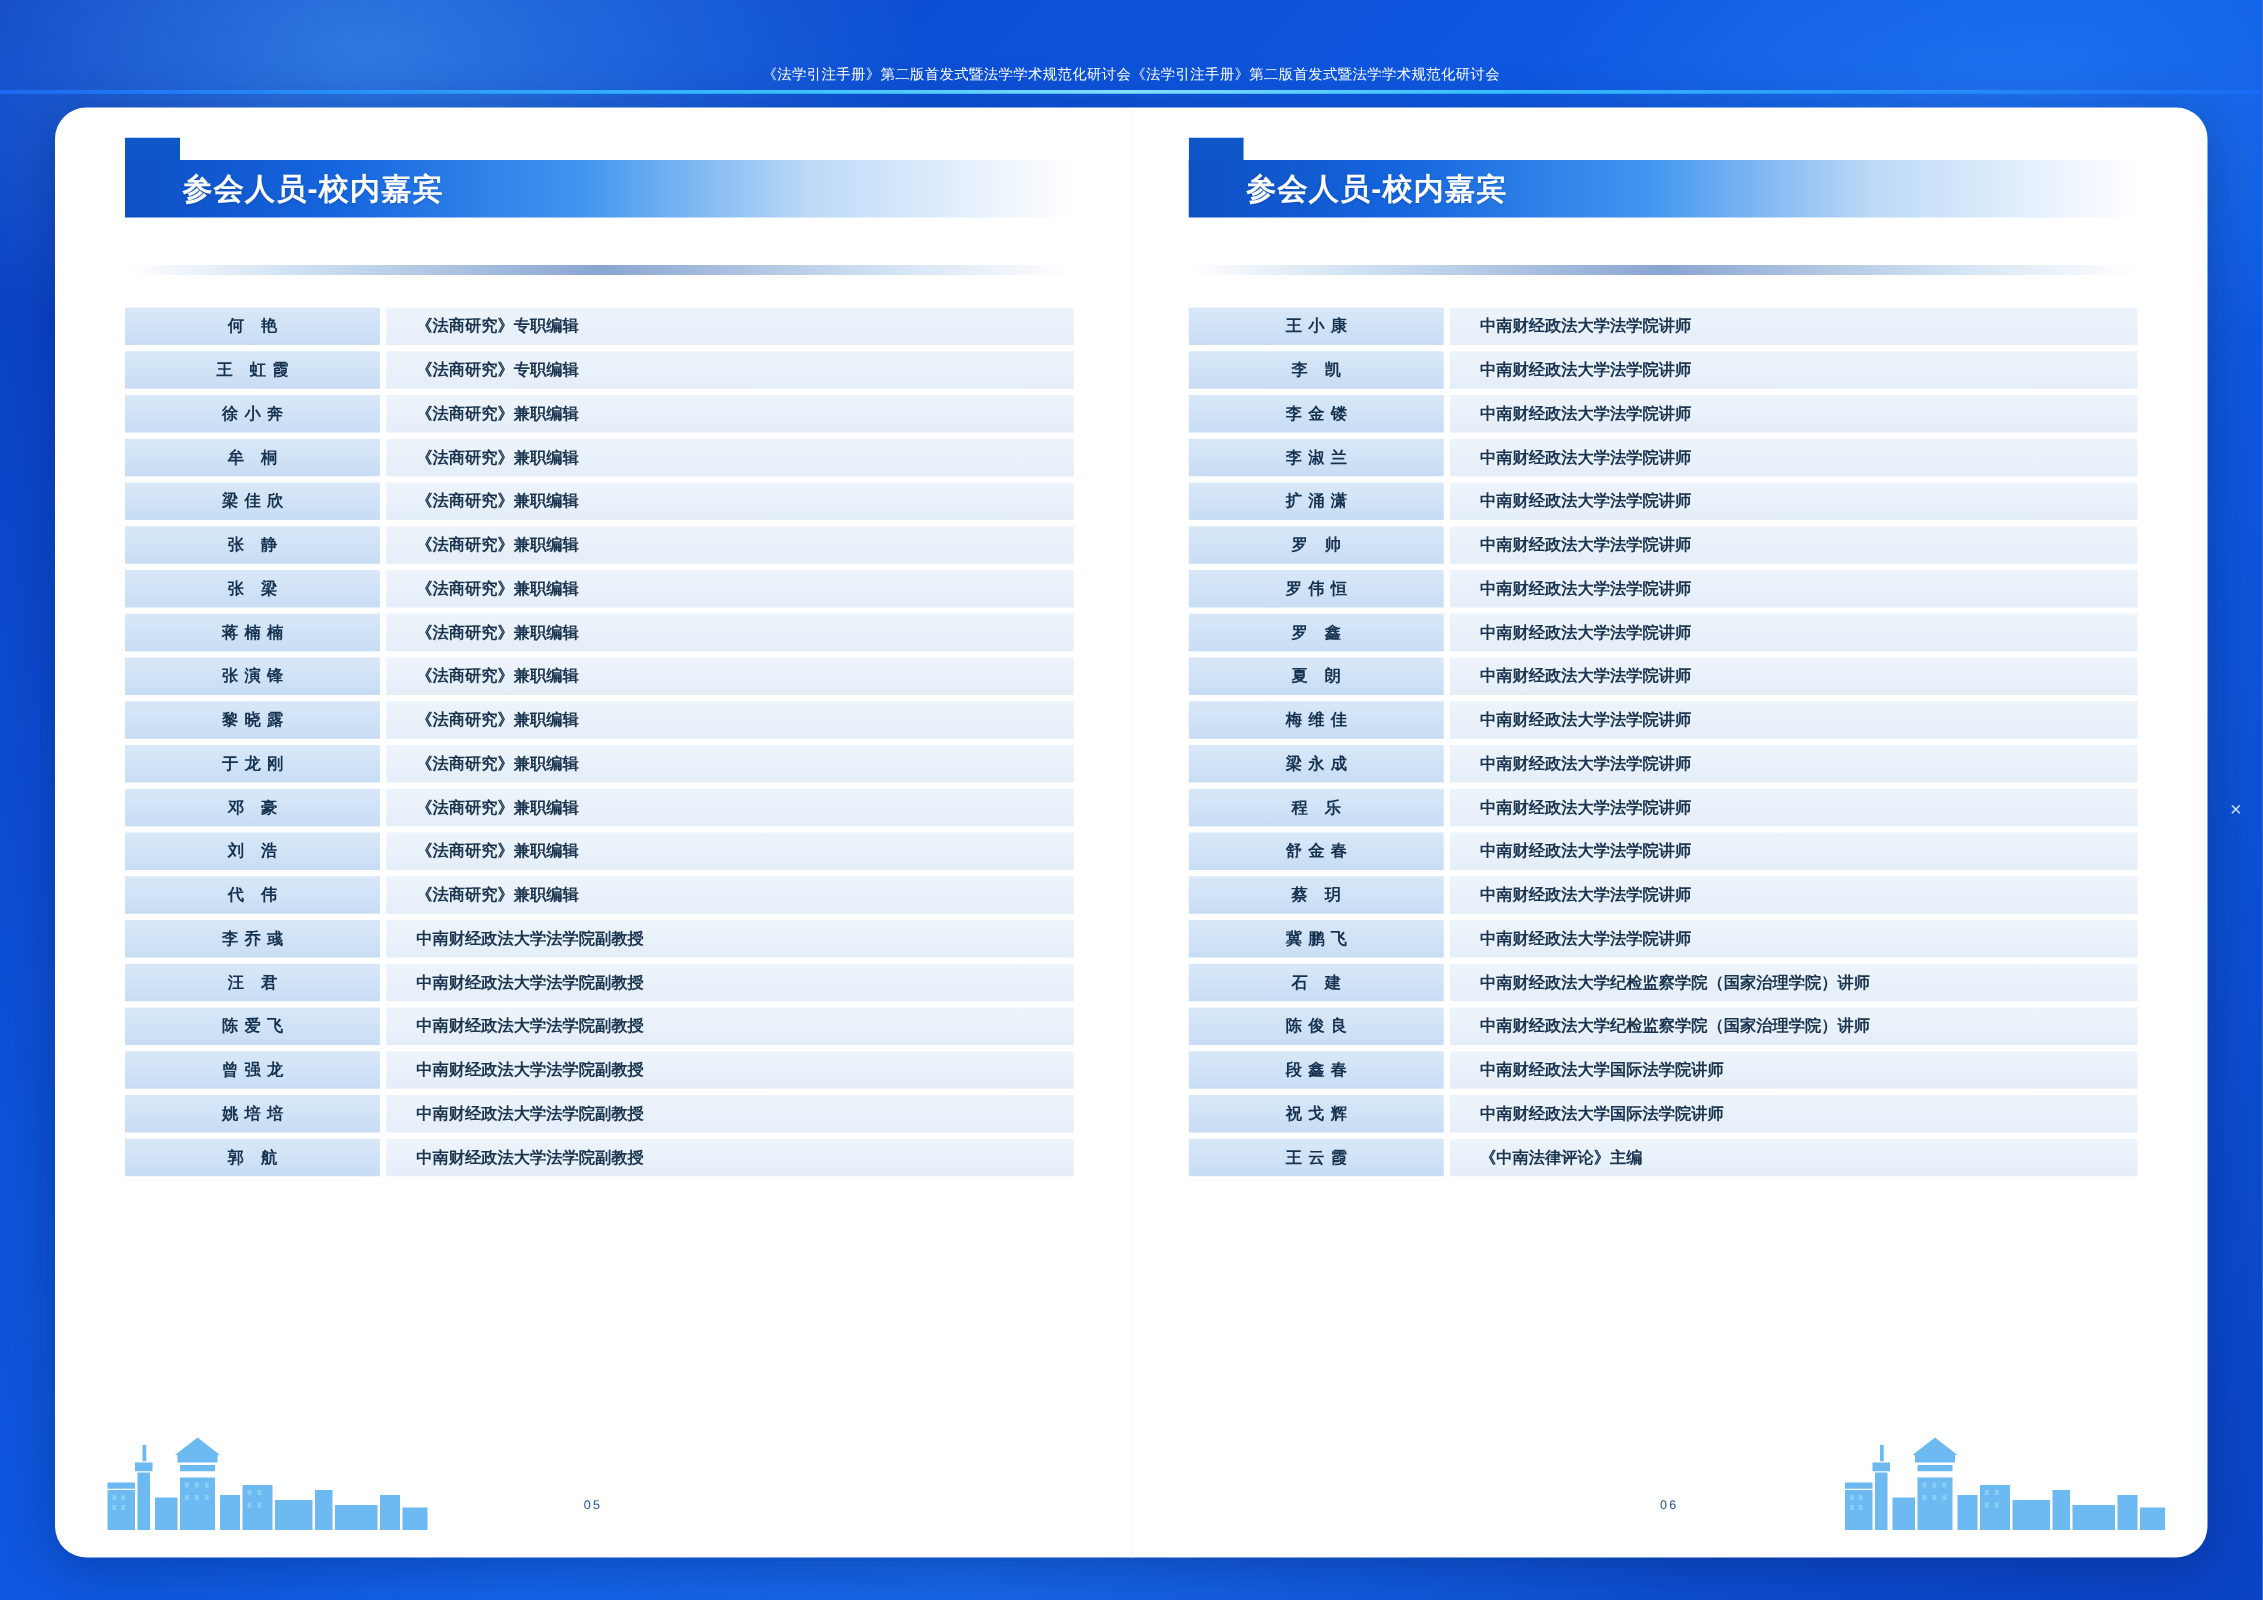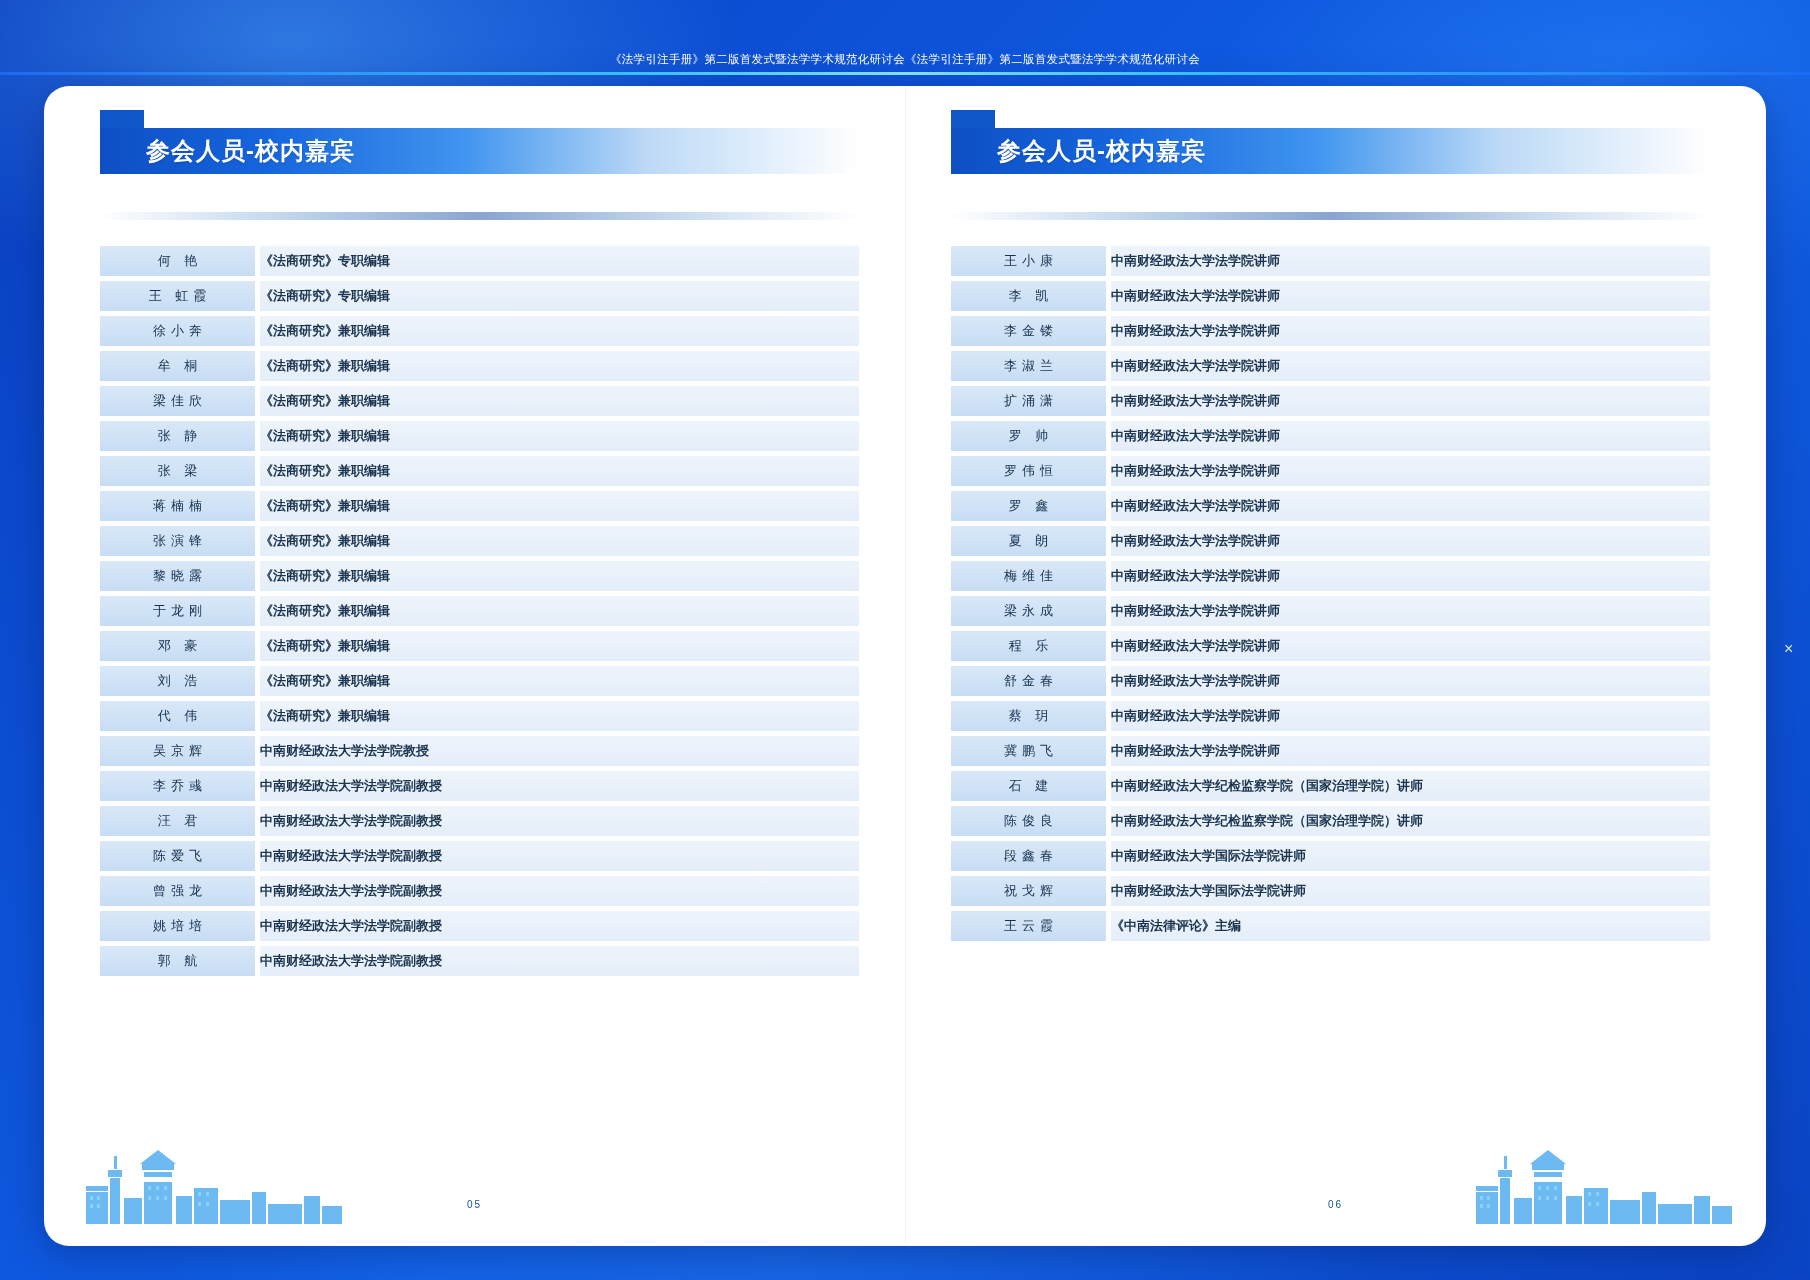--- a/index.html
+++ b/index.html
@@ -148,38 +148,39 @@
     display: flex;
     flex-direction: column;
     gap: 5px;
   }
   .row {
     display: flex;
     gap: 5px;
     height: 30px;
   }
   .cell-name {
-    width: 155px;
+    width: 204px;
     background: linear-gradient(180deg, #d9e8f8 0%, #c7ddf4 100%);
     color: #16324f;
     font-size: 13px;
     display: flex;
     align-items: center;
     justify-content: center;
     letter-spacing: 5px;
     text-indent: 5px;
-    font-weight: normal;
+    font-weight: bold;
   }
   .cell-title {
     flex: 1;
     background: linear-gradient(180deg, #eef4fb 0%, #e4eef9 100%);
     color: #1b3550;
     font-size: 13px;
     display: flex;
     align-items: center;
+    padding-left: 24px;
     font-weight: bold;
   }
 
   
   .pagenum {
     position: absolute;
     bottom: 36px;
     left: 0; right: 0;
     text-align: center;
     color: #1a4f9c;
@@ -284,24 +285,20 @@
             <div class="cell-name">邓 豪</div>
             <div class="cell-title">《法商研究》兼职编辑</div>
           </div>
         <div class="row">
             <div class="cell-name">刘 浩</div>
             <div class="cell-title">《法商研究》兼职编辑</div>
           </div>
         <div class="row">
             <div class="cell-name">代 伟</div>
             <div class="cell-title">《法商研究》兼职编辑</div>
-          </div>
-        <div class="row">
-            <div class="cell-name">吴京辉</div>
-            <div class="cell-title">中南财经政法大学法学院教授</div>
           </div>
         <div class="row">
             <div class="cell-name">李乔彧</div>
             <div class="cell-title">中南财经政法大学法学院副教授</div>
           </div>
         <div class="row">
             <div class="cell-name">汪 君</div>
             <div class="cell-title">中南财经政法大学法学院副教授</div>
           </div>
         <div class="row">

